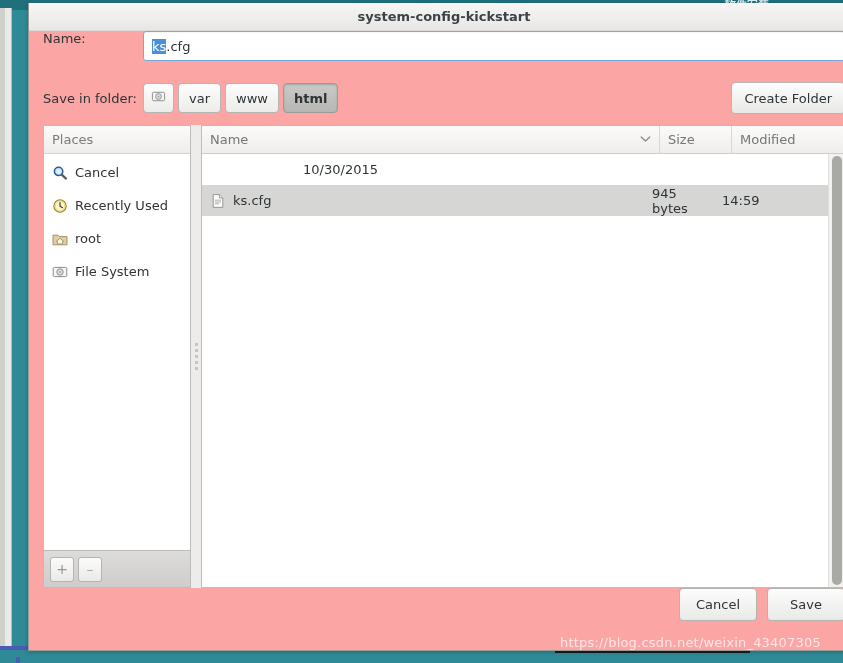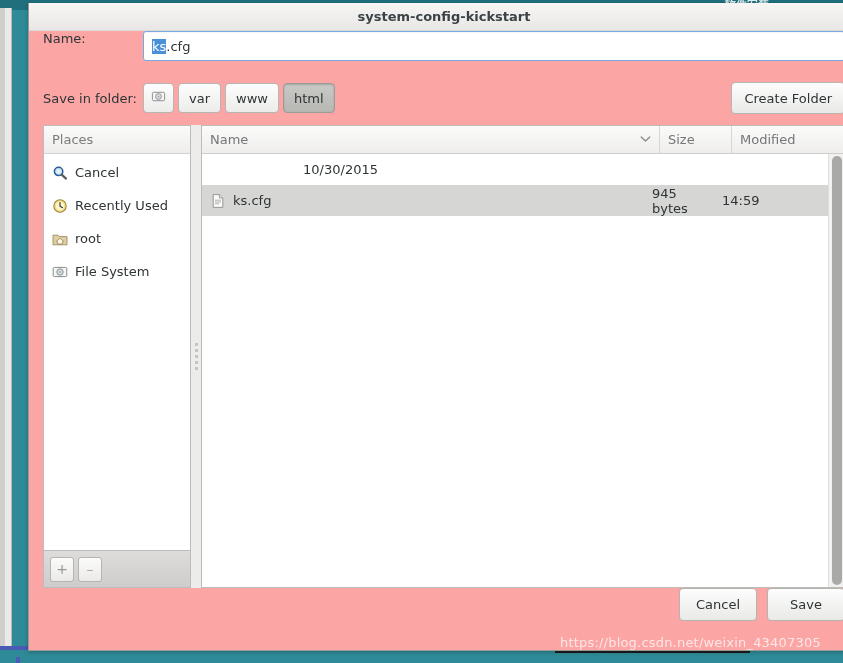--- a/index.html
+++ b/index.html
@@ -156,21 +156,21 @@
     border: 1px solid #b6b6b2;
     border-radius: 4px;
     font-size: 13px;
     color: #2e3436;
     box-shadow: 0 1px 0 rgba(255,255,255,0.8) inset;
     cursor: default;
   }
   .crumb.active {
     background: linear-gradient(#c9c9c5, #b7b7b3);
     border-color: #9b9b97;
-    font-weight: normal;
+    font-weight: bold;
     box-shadow: inset 0 1px 2px rgba(0,0,0,0.18);
   }
   .crumb.icon-crumb { padding: 0 7px; }
   #create-folder-btn {
     margin-left: auto;
     height: 32px;
     padding: 0 12px;
     display: flex;
     align-items: center;
     background: linear-gradient(#fdfdfd, #e9e9e7);

